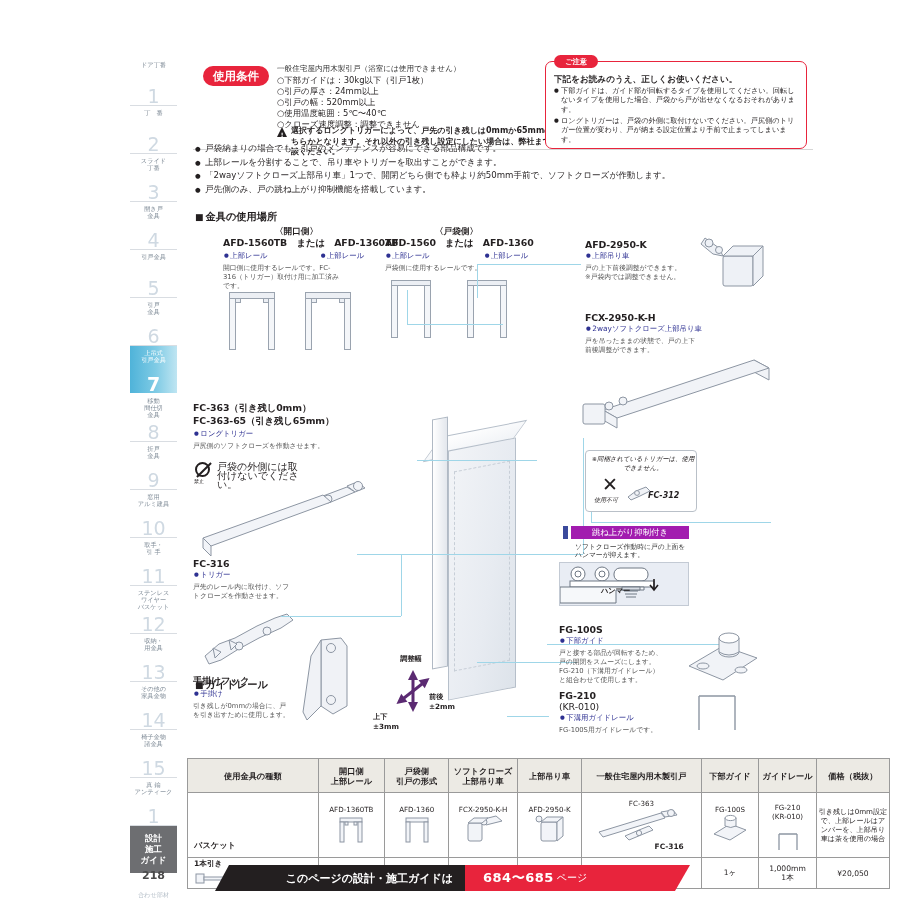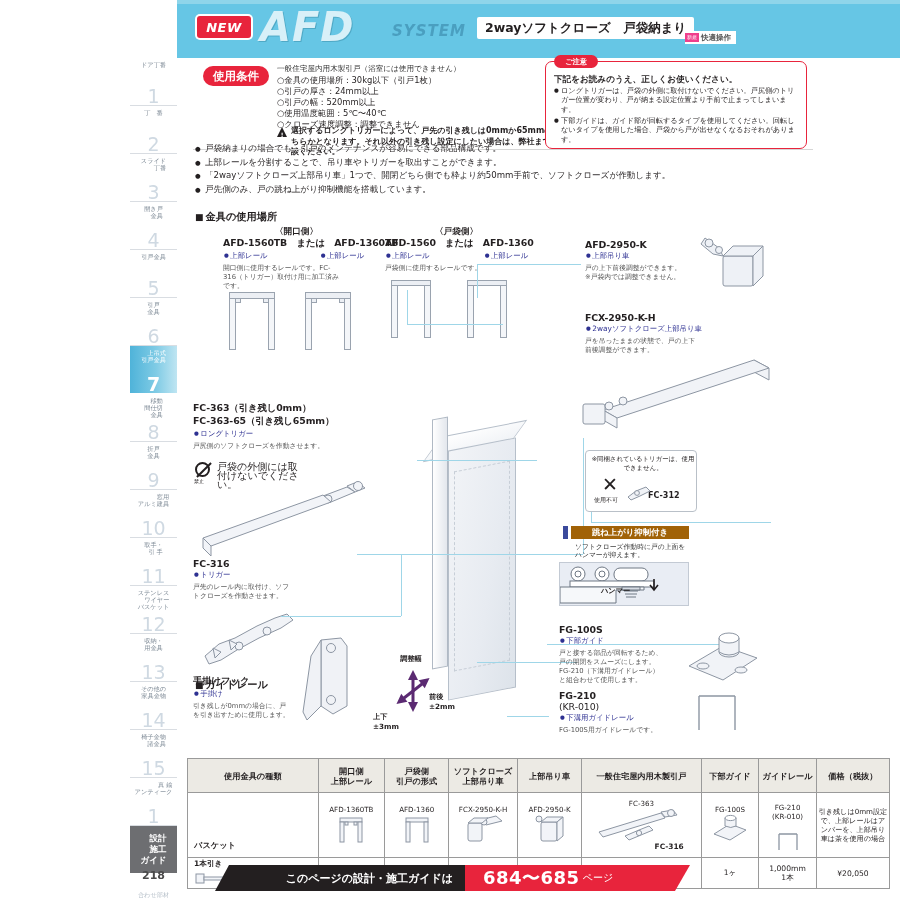--- a/index.html
+++ b/index.html
@@ -17,21 +17,21 @@
     position: absolute; left: 130px; top: 0; width: 47px; height: 900px;
     background: #ffffff;
   }
   .tab {
     position: relative; width: 47px; height: 48px;
     border-bottom: 1px solid #d9dde2;
     display: flex; flex-direction: column; align-items: center; justify-content: flex-start;
     padding-top: 3px;
   }
   .tab .tlabel {
-    font-size: 6.2px; line-height: 7px; color: #7f8b97; text-align: right;
+    font-size: 6.2px; line-height: 7px; color: #7f8b97; text-align: center;
     letter-spacing: 0px; white-space: pre-line;
   }
   .tab .tnum {
     position: absolute; bottom: -1px; left: 0; right: 0;
     text-align: center; font-size: 19px; line-height: 20px;
     color: #cfd9e2; font-family: "DejaVu Sans", sans-serif;
   }
   .tab.active {
     background: linear-gradient(90deg,#4fb3d9 0%, #7fcbe5 55%, #bfe5f2 100%);
     border-bottom: 1px solid #ffffff;
@@ -203,21 +203,21 @@
   }
   .forbid .slash {
     position:absolute; left:-1px; top:6.5px; width:20px; height:2px; background:#231f20;
     transform: rotate(-45deg);
   }
   .forbid .cap { position:absolute; left:-1px; top:16px; font-size:5px; color:#231f20; }
 
   
   .nobox {
     position:absolute; left:592px; top:400px; width:112px; height:62px;
-    border:1px solid #b9c0c8; border-radius:4px; background:#fff;
+    border:1px solid #b9c0c8; border-radius:4px; background:#fff;font-style:italic;
   }
   .nobox .t { position:absolute; left:5px; top:4px; width:104px; font-size:6.4px; line-height:8.5px; text-align:center; }
   .nobox .x { position:absolute; left:16px; top:24px; font-size:19px; font-weight:bold; color:#231f20; line-height:19px; }
   .nobox .xc { position:absolute; left:8px; top:45px; font-size:6px; }
   .nobox .code { position:absolute; left:62px; top:40px; font-size:8px; font-weight:bold; }
 
   
   .adj-label { position:absolute; font-size:7.2px; font-weight:bold; color:#231f20; text-align:center; }
   .arrow-x { position:absolute; width:34px; height:34px; }
 
@@ -245,43 +245,30 @@
     position:absolute; left:0; top:0; width:250px; height:26px; background:#231f20;
     color:#fff; font-size:11px; font-weight:bold;
     display:flex; align-items:center; justify-content:flex-end; padding-right:12px;
     clip-path: polygon(14px 0, 250px 0, 250px 26px, 0 26px);
   }
   .footer .red {
     position:absolute; left:250px; top:0; width:225px; height:26px; background:#e8243c;
     color:#fff; display:flex; align-items:center; padding-left:18px;
     clip-path: polygon(0 0, 225px 0, 210px 26px, 0 26px);
   }
-  .footer .red b { font-size:18px; letter-spacing:0.5px; }
+  .footer .red b { font-size:13px; letter-spacing:0.5px; }
   .footer .red span { font-size:10px; margin-left:3px; }
 
   .lbl { position:absolute; font-size:10px; color:#231f20; }
 </style>
 </head>
 <body>
 
 <div class="page">
 
-  <div class="header">
-    <div class="hdr-strip-top"></div>
-    <div class="header-inner">
-      <div class="new-badge">NEW</div>
-      <div class="afd">AFD</div>
-      <div class="sys">SYSTEM</div>
-      <div class="subtitle">2wayソフトクローズ　戸袋納まり</div>
-      <div class="hdr-chip">
-        <span class="pink">新規</span>
-        <span class="ctxt">快適操作</span>
-      </div>
-    </div>
-  </div>
 
   <div class="sidebar">
     <div style="height:58px"></div>
     <div class="tab">
       <div class="tlabel">ドア丁番</div>
       <div class="tnum">1</div>
     </div>
     <div class="tab">
       <div class="tlabel">丁　番</div>
       <div class="tnum">2</div>
@@ -366,38 +353,38 @@
       <div class="tlabel" style="margin-top:14px">合わせ部材</div>
     </div>
     <div class="pagenum">218</div>
   </div>
 
   <div class="content">
 
     <div class="cond-badge">使用条件</div>
     <div class="cond-list">
       <div class="c0">一般住宅屋内用木製引戸（浴室には使用できません）</div>
-      <div class="ci">○金具の使用場所：30kg以下（引戸1枚）</div>
+      <div class="ci">○下部ガイドは：30kg以下（引戸1枚）</div>
       <div class="ci">○引戸の厚さ：24mm以上</div>
       <div class="ci">○引戸の幅：520mm以上</div>
       <div class="ci">○使用温度範囲：5℃〜40℃</div>
       <div class="ci">○クローズ速度調整：調整できません</div>
     </div>
     <div class="cond-warn">
       <span class="warn-tri"></span>
       <span>選択するロングトリガーによって、戸先の引き残しは0mmか65mmのどちらかとなります。それ以外の引き残し設定にしたい場合は、弊社までご相談ください。</span>
     </div>
     <div class="hr-thin" style="top:91px"></div>
 
     <div class="caution">
       <div class="caution-badge">ご注意</div>
       <h4>下記をお読みのうえ、正しくお使いください。</h4>
       <ul>
+        <li>下部ガイドは、ガイド部が回転するタイプを使用してください。回転しないタイプを使用した場合、戸袋から戸が出せなくなるおそれがあります。</li>
         <li>ロングトリガーは、戸袋の外側に取付けないでください。戸尻側のトリガー位置が変わり、戸が納まる設定位置より手前で止まってしまいます。</li>
-        <li>下部ガイドは、ガイド部が回転するタイプを使用してください。回転しないタイプを使用した場合、戸袋から戸が出せなくなるおそれがあります。</li>
       </ul>
     </div>
 
     <ul class="bullets">
       <li>戸袋納まりの場合でも、引戸のメンテナンスが容易にできる部品構成です。</li>
       <li>上部レールを分割することで、吊り車やトリガーを取出すことができます。</li>
       <li>「2wayソフトクローズ上部吊り車」1つで、開閉どちら側でも枠より約50mm手前で、ソフトクローズが作動します。</li>
       <li>戸先側のみ、戸の跳ね上がり抑制機能を搭載しています。</li>
     </ul>
 
@@ -564,21 +551,21 @@
         <div class="xc">使用不可</div>
         <div class="code">FC-312</div>
         <svg style="position:absolute; left:40px; top:34px" width="26" height="16">
           <g fill="#f1f3f7" stroke="#8d96a3" stroke-width="1">
             <path d="M2 12 L10 6 L20 2 L24 6 L14 11 L5 15 Z"></path>
             <circle cx="11" cy="8" r="2.4"></circle>
           </g>
         </svg>
       </div>
 
-      <div style="position:absolute; left:394px; top:302px; width:118px; height:13px; background:#a16207; color:#fff; font-size:8.4px; font-weight:bold; display:flex; align-items:center; justify-content:center">跳ね上がり抑制付き</div>
+      <div style="position:absolute; left:394px; top:302px; width:118px; height:13px; background:#a21caf; color:#fff; font-size:8.4px; font-weight:normal; display:flex; align-items:center; justify-content:center">跳ね上がり抑制付き</div>
       <div style="position:absolute; left:386px; top:302px; width:5px; height:13px; background:#3b4a9c"></div>
       <div style="position:absolute; left:398px; top:319px; width:112px; font-size:6.8px; line-height:8px; color:#333">ソフトクローズ作動時に戸の上面をハンマーが抑えます。</div>
       <div style="position:absolute; left:382px; top:338px; width:130px; height:44px; background:#e9edf4; border:1px solid #c3cad4">
         <svg width="128" height="42">
           <g fill="#ffffff" stroke="#6f7884" stroke-width="1">
             <circle cx="18" cy="11" r="7"></circle>
               <circle cx="18" cy="11" r="3"></circle>
             <circle cx="42" cy="11" r="7"></circle>
               <circle cx="42" cy="11" r="3"></circle>
             <rect x="54" y="5" width="34" height="13" rx="6"></rect>

